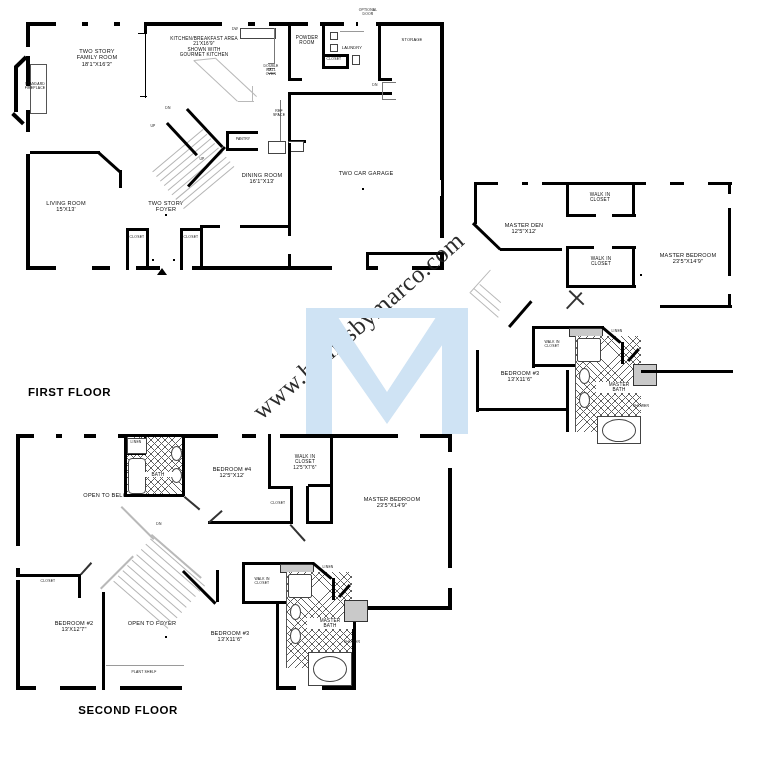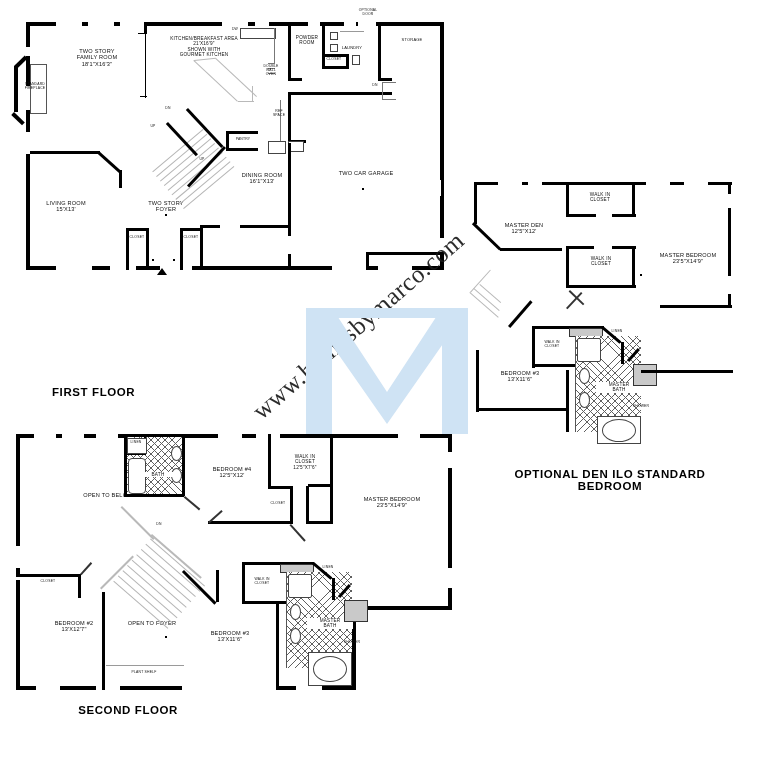--- a/index.html
+++ b/index.html
@@ -209,21 +209,21 @@
       <div class="tread" style="top:50px;width:66px;"></div>
     </div>
     <div class="dg" style="left:188px;top:108px;width:52px;height:3.4px;transform:rotate(47deg);"></div>
     <div class="dg" style="left:168px;top:122px;width:44px;height:3.4px;transform:rotate(47deg);"></div>
     <div class="dg" style="left:226px;top:148px;width:54px;height:3.4px;transform:rotate(133deg);"></div>
     <div class="lbl f5" style="left:161px;top:107px;width:14px;">DN</div>
     <div class="lbl f5" style="left:146px;top:125px;width:14px;">UP</div>
     <div class="lbl f5" style="left:195px;top:158px;width:14px;">UP</div>
     <div class="wt" style="left:165px;top:214px;width:2px;height:2px;"></div>
 
-    <div class="caption" style="left:52px;top:386px;width:120px;text-align:left;">FIRST FLOOR</div>
+    <div class="caption" style="left:28px;top:386px;width:120px;text-align:left;">FIRST FLOOR</div>
   </div>
 
   <div class="plan" id="sf" style="left:0;top:428px;width:470px;height:300px;">
 
     <div class="w" style="left:16px;top:6px;width:436px;height:4px;"></div>
     <div class="w" style="left:16px;top:6px;width:4px;height:140px;"></div>
     <div class="w" style="left:16px;top:152px;width:4px;height:110px;"></div>
     <div class="w" style="left:16px;top:258px;width:166px;height:4px;"></div>
     <div class="w" style="left:448px;top:6px;width:4px;height:176px;"></div>
     <div class="w" style="left:352px;top:178px;width:100px;height:4px;"></div>
@@ -409,22 +409,20 @@
 BATH</div>
     <div class="gray" style="left:171px;top:186px;width:22px;height:20px;"></div>
     <div class="dg" style="left:165px;top:182px;width:16px;height:3px;transform:rotate(-48deg);"></div>
     <div class="lbl f5 c" style="left:179px;top:227px;width:32px;">SHOWER</div>
     <div class="rect" style="left:135px;top:238px;width:42px;height:26px;"></div>
     <div class="oval" style="left:140px;top:241px;width:32px;height:21px;"></div>
     <div class="wt" style="left:113px;top:158px;width:1.2px;height:96px;background:#555;"></div>
     <div class="w" style="left:179px;top:192px;width:92px;height:3.4px;"></div>
     <div class="w" style="left:104px;top:192px;width:3.4px;height:62px;"></div>
 
-    <div class="caption" style="left:-2px;top:290px;width:300px;white-space:pre-line;">OPTIONAL DEN ILO STANDARD
-BEDROOM</div>
   </div>
 
   <div id="wm">
     <div id="wm-diag">www.homesbymarco.com</div>
     <div id="wm-logo">
       <svg viewBox="0 0 190 150" width="190" height="150" aria-hidden="true">
         <g fill="#cfe3f4">
           <rect x="14" y="12" width="26" height="126"></rect>
           <rect x="150" y="12" width="26" height="126"></rect>
           <path d="M14 12 h26 L95 96 L150 12 h26 L95 128 Z"></path>

